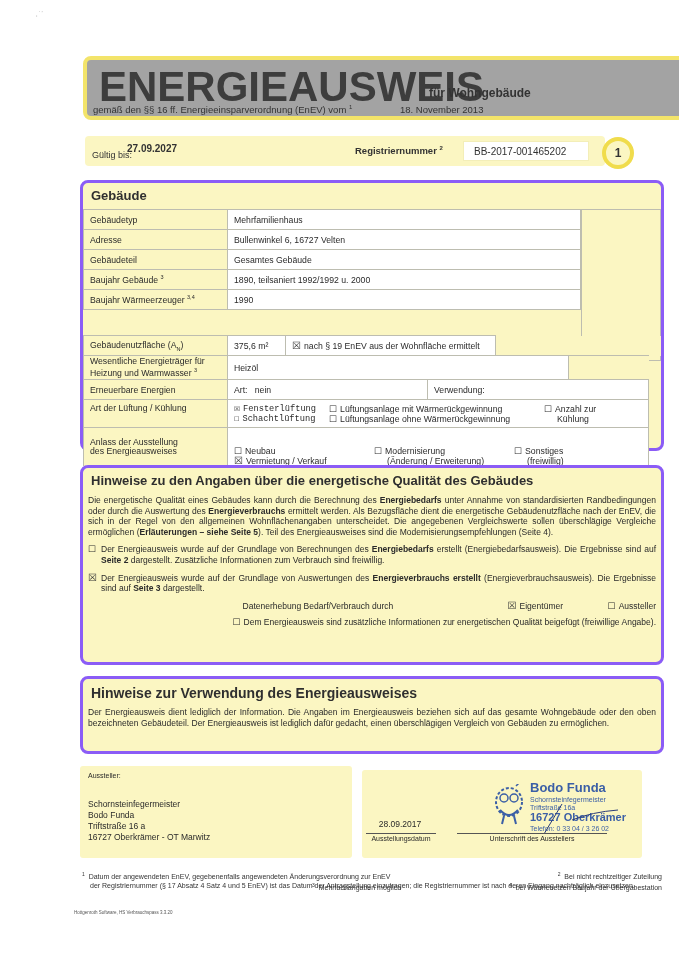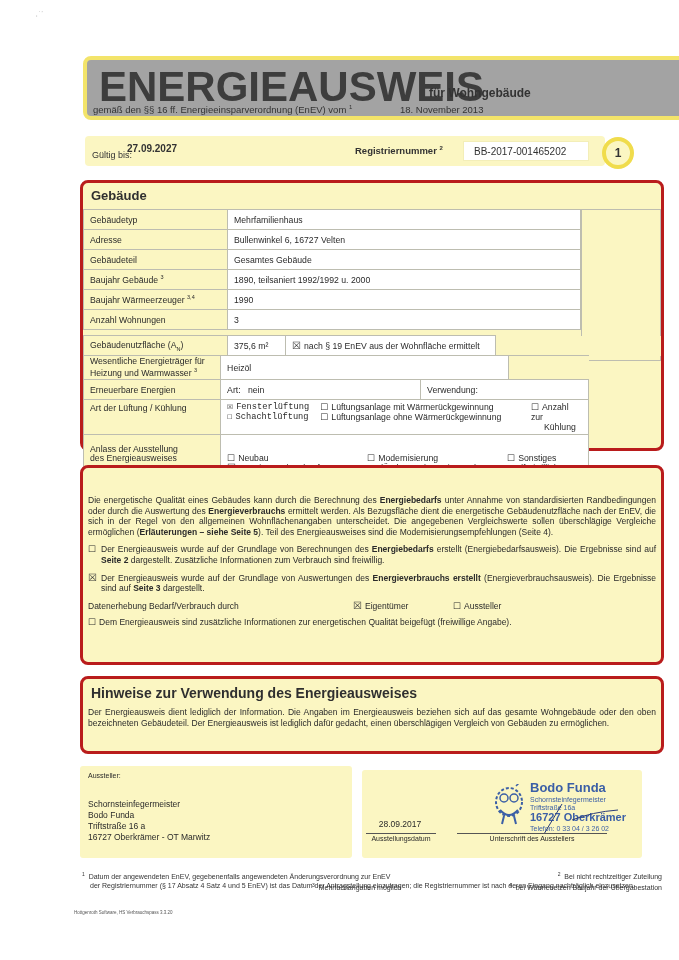--- a/index.html
+++ b/index.html
@@ -39,21 +39,21 @@
     padding: 4px 0 0 10px;
   }
   .page-badge {
     position: absolute; left: 602px; top: 137px; width: 32px; height: 32px;
     border: 4px solid #f0dc4c; border-radius: 50%; background: #fbf6c2;
     font-size: 12px; font-weight: bold; text-align: center; line-height: 24px; color: #333;
   }
 
   
   .panel {
-    position: absolute; border: 3px solid #b91c1c; border-radius: 8px; background: #fbf6c2;
+    position: absolute; border: 3px solid #8b5cf6; border-radius: 8px; background: #fbf6c2;
   }
   .panel-title { font-weight: bold; color: #2f2f2f; }
 
   
   .geb { left: 80px; top: 180px; width: 584px; height: 271px; }
   .geb .panel-title { position: absolute; left: 8px; top: 5px; font-size: 13px; }
   .geb-table {
     position: absolute; left: 0; top: 26px; width: 498px; border-collapse: collapse;
     font-size: 8.7px;
   }
@@ -72,21 +72,21 @@
   .hin1 { left: 80px; top: 465px; width: 584px; height: 200px; }
   .hin1 .panel-title { position: absolute; left: 8px; top: 5px; font-size: 13px; }
   .hin1-body {
     position: absolute; left: 5px; top: 27px; width: 568px; height: 165px;
     background: #fbf6c2; font-size: 8.5px; line-height: 10.6px; text-align: justify;
   }
   .para { margin-bottom: 7px; }
   .opt { display: flex; margin-bottom: 7px; }
   .opt .cb, .opt .cb-x { flex: 0 0 10px; }
   .opt-text { flex: 1; }
-  .row-line { display: flex; align-items: center; margin-bottom: 6px; }
+  .row-line { display: flex; align-items: center; margin-bottom: 6px; justify-content: flex-end; }
 
   
   .hin2 { left: 80px; top: 676px; width: 584px; height: 78px; }
   .hin2 .panel-title { position: absolute; left: 8px; top: 6px; font-size: 14px; }
   .hin2-body {
     position: absolute; left: 5px; top: 28px; width: 568px; font-size: 8.5px; line-height: 10.6px;
     text-align: justify;
   }
 
   
@@ -159,42 +159,38 @@
       <td class="val">Gesamtes Gebäude</td>
     </tr>
     <tr>
       <td class="lbl"><span>Baujahr Gebäude</span> <sup>3</sup></td>
       <td class="val">1890, teilsaniert 1992/1992 u. 2000</td>
     </tr>
     <tr>
       <td class="lbl"><span>Baujahr Wärmeerzeuger</span> <sup>3,4</sup></td>
       <td class="val">1990</td>
     </tr>
-    <tr>
-      <td class="lbl">Anzahl Wohnungen</td>
-      <td class="val">3</td>
-    </tr>
   </tbody>
     </table>
   <div class="photo-area"></div>
 
   <table class="geb-table" style="top:152px; width:578px;">
     <tbody>
         <tr>
       <td class="lbl"><span>Gebäudenutzfläche (A</span><sub>N</sub><span>)</span></td>
       <td class="val" style="width:58px;">375,6 m²</td>
       <td class="val" style="width:210px;">
         <span class="cb-x">☒</span><span>nach § 19 EnEV aus der Wohnfläche ermittelt</span>
       </td>
       <td style="border:none; background:#fbf6c2;"></td>
     </tr>
   </tbody>
     </table>
 
-  <table class="geb-table" style="top:172px; width:506px;">
+  <table class="geb-table" style="top:172px; width:566px;">
     <tbody>
         <tr style="height:24px;">
       <td class="lbl" style="line-height:9.5px;">
         <span>Wesentliche Energieträger für</span><br>
         <span>Heizung und Warmwasser</span> <sup>3</sup>
       </td>
       <td class="val" colspan="2">Heizöl</td>
       <td style="border:none; border-top:1px solid #bdbdb0; background:#fbf6c2; width:80px;"></td>
     </tr>
     <tr>
@@ -245,20 +241,21 @@
             <div style="padding-left:13px;">(freiwillig)</div>
           </div>
         </div>
       </td>
     </tr>
   </tbody>
     </table>
 </div>
 
 <div class="panel hin1">
+  <div class="panel-title">Hinweise zu den Angaben über die energetische Qualität des Gebäudes</div>
   <div class="hin1-body">
     <div class="para">
       <span>Die energetische Qualität eines Gebäudes kann durch die Berechnung des </span><b>Energiebedarfs</b><span> unter Annahme von standardisierten Randbedingungen oder durch die Auswertung des </span><b>Energieverbrauchs</b><span> ermittelt werden. Als Bezugsfläche dient die energetische Gebäudenutzfläche nach der EnEV, die sich in der Regel von den allgemeinen Wohnflächenangaben unterscheidet. Die angegebenen Vergleichswerte sollen überschlägige Vergleiche ermöglichen (</span><b>Erläuterungen – siehe Seite 5</b><span>). Teil des Energieausweises sind die Modernisierungsempfehlungen (Seite 4).</span>
     </div>
     <div class="opt">
       <span class="cb">☐</span>
       <div class="opt-text">
         <span>Der Energieausweis wurde auf der Grundlage von Berechnungen des </span><b>Energiebedarfs</b><span> erstellt (Energiebedarfsausweis). Die Ergebnisse sind auf </span><b>Seite 2</b><span> dargestellt. Zusätzliche Informationen zum Verbrauch sind freiwillig.</span>
       </div>
     </div>

